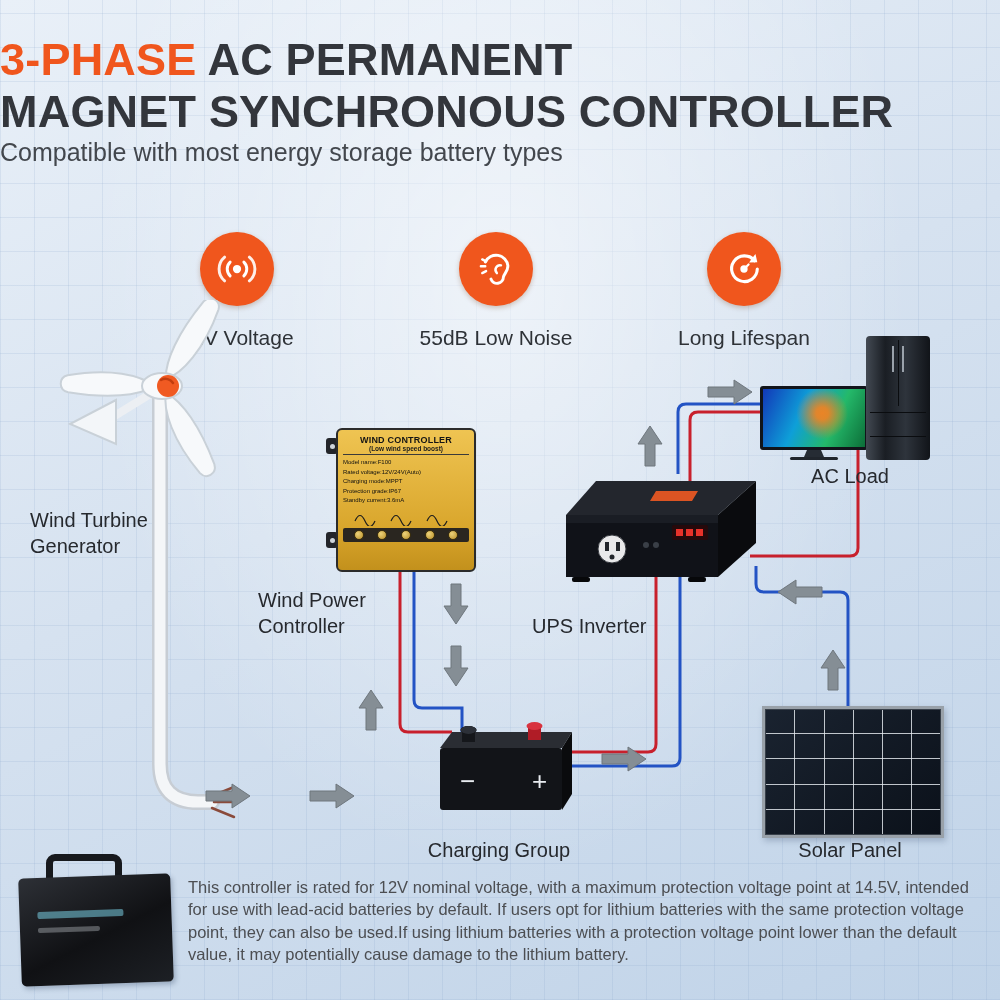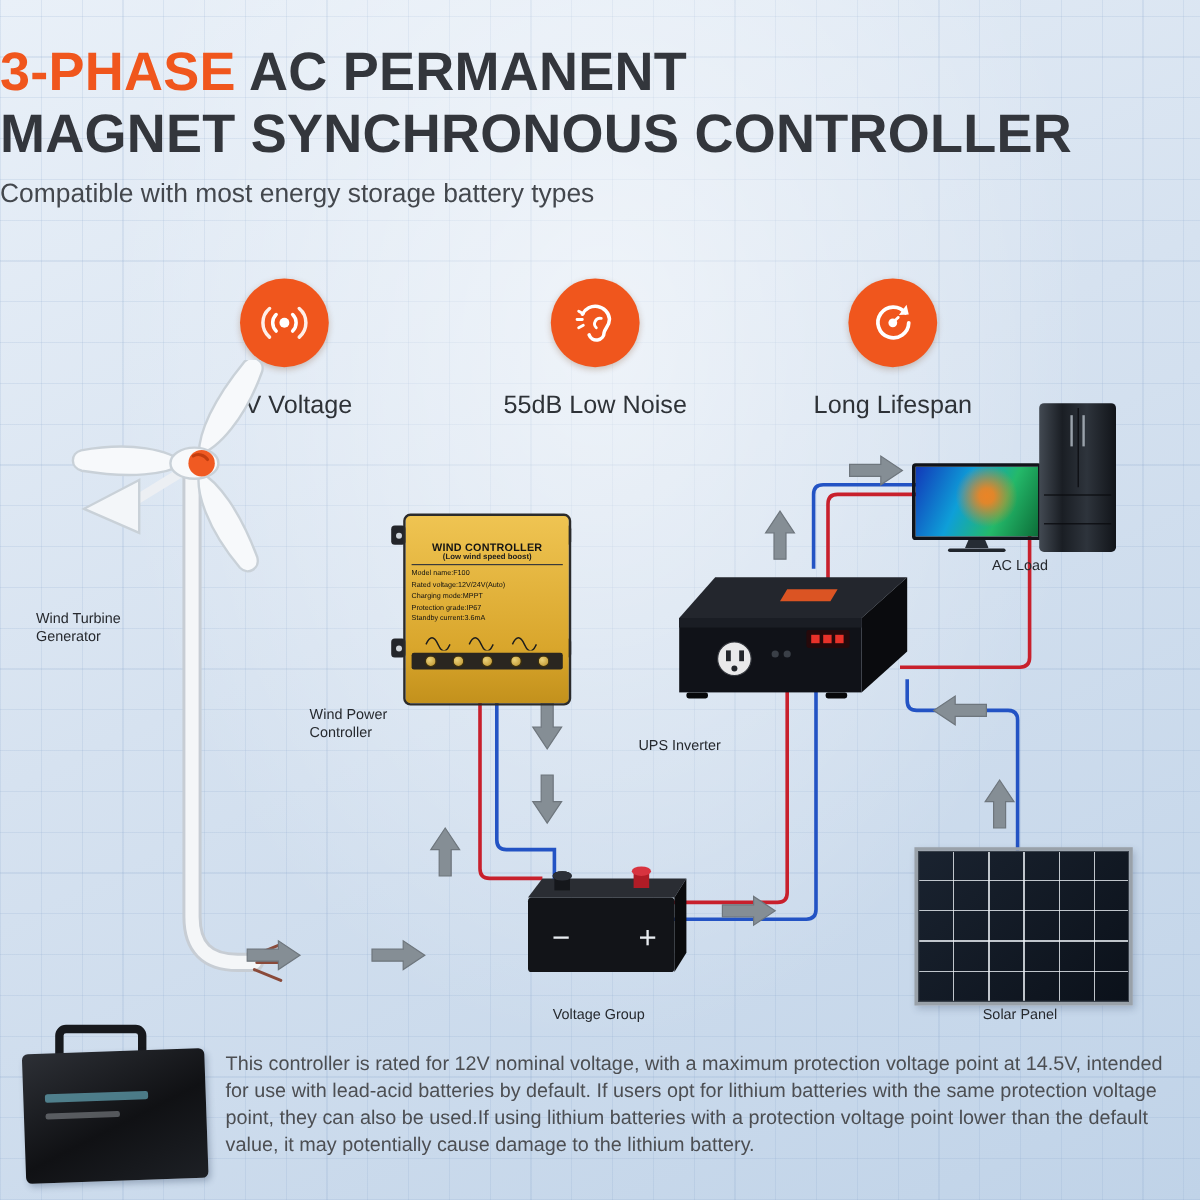--- a/index.html
+++ b/index.html
@@ -8,41 +8,41 @@
     background:
       radial-gradient(ellipse at 50% 28%, rgba(255,255,255,.55) 0%, rgba(255,255,255,0) 58%),
       repeating-linear-gradient(0deg, rgba(130,160,200,.17) 0 1px, transparent 1px 34px),
       repeating-linear-gradient(90deg, rgba(130,160,200,.17) 0 1px, transparent 1px 34px),
       linear-gradient(155deg,#e9f0f8 0%,#d6e2f0 45%,#c0d3e8 100%);
   }
   
   .hdr{position:absolute;top:34px;left:0;width:100%;}
   .title{font-size:45px;font-weight:800;color:#33363c;line-height:1.16;letter-spacing:.2px;margin:0}
   .title .hl{color:#f0561d}
-  .subtitle{font-size:22px;color:#43474d;margin-top:10px}
+  .subtitle{font-size:25px;color:#43474d;}
   
   .feature{position:absolute;top:232px;width:230px;text-align:center}
   .feature.f1{left:122px}.feature.f2{left:381px}.feature.f3{left:629px}
   .f-icon{width:74px;height:74px;border-radius:50%;background:#f0561d;margin:0 auto;
     display:flex;align-items:center;justify-content:center;box-shadow:0 2px 5px rgba(120,60,20,.28)}
   .f-label{margin-top:20px;font-size:21px;color:#2e3237}
   
-  .label{position:absolute;font-size:12px;color:#26292e;line-height:1.28}
+  .label{position:absolute;font-size:20px;color:#26292e;line-height:1.28}
   .label.center{text-align:center}
   
   .wires{position:absolute;left:0;top:0}
   
   .turbine{position:absolute;left:10px;top:300px}
   
   .controller{position:absolute;left:336px;top:428px;width:130px;height:142px}
   .ctrl-ear{position:absolute;width:12px;height:16px;background:#23252a;border-radius:3px}
   .ctrl-ear span{position:absolute;left:3.5px;top:5.5px;width:5px;height:5px;border-radius:50%;background:#cfd5db;display:block}
   .e-tl{left:-10px;top:10px}.e-tr{right:-10px;top:10px}.e-bl{left:-10px;bottom:22px}.e-br{right:-10px;bottom:22px}
   .ctrl-body{position:absolute;left:0;top:0;width:126px;height:132px;background:linear-gradient(180deg,#efc452 0%,#d9a62c 70%,#c3911c 100%);
-    border:2px solid #2b2b2b;border-radius:6px;padding:21px 5px 3px 5px;box-sizing:content-box}
+    border:2px solid #2b2b2b;border-radius:6px;padding:5px 5px 3px 5px;box-sizing:content-box}
   .ctrl-title{font-size:9px;font-weight:bold;color:#141414;text-align:center;letter-spacing:.2px}
   .ctrl-sub{font-size:6.5px;font-weight:bold;color:#1c1c1c;text-align:center;border-bottom:1px solid #3a3a3a;padding-bottom:2px;margin-bottom:3px}
   .ctrl-specs{font-size:6px;color:#101010;line-height:1.6;text-align:left}
   .ctrl-schematic{display:block;margin:2px auto 0 auto}
   .ctrl-terms{display:flex;justify-content:space-around;background:#2a2620;border-radius:2px;padding:2px 4px;margin-top:2px}
   .screw{width:8px;height:8px;border-radius:50%;background:radial-gradient(circle at 35% 35%,#ecd27a,#b98f28);border:1px solid #3c2f0d;display:block}
   
   .inverter{position:absolute;left:560px;top:465px}
   
   .tv{position:absolute;left:760px;top:386px;width:108px}
@@ -269,18 +269,18 @@
   <div class="label" style="left:30px;top:508px">
     <div>Wind Turbine</div>
     <div>Generator</div>
   </div>
   <div class="label" style="left:258px;top:588px">
     <div>Wind Power</div>
     <div>Controller</div>
   </div>
   <div class="label" style="left:532px;top:614px">UPS Inverter</div>
   <div class="label center" style="left:790px;top:464px;width:120px">AC Load</div>
-  <div class="label center" style="left:424px;top:838px;width:150px">Voltage Group</div>
+  <div class="label center" style="left:424px;top:838px;width:150px">Charging Group</div>
   <div class="label center" style="left:790px;top:838px;width:120px">Solar Panel</div>
 
   <div class="footnote">This controller is rated for 12V nominal voltage, with a maximum protection voltage point at 14.5V, intended for use with lead-acid batteries by default. If users opt for lithium batteries with the same protection voltage point, they can also be used.If using lithium batteries with a protection voltage point lower than the default value, it may potentially cause damage to the lithium battery.</div>
 
 </div>
 
 </body></html>

